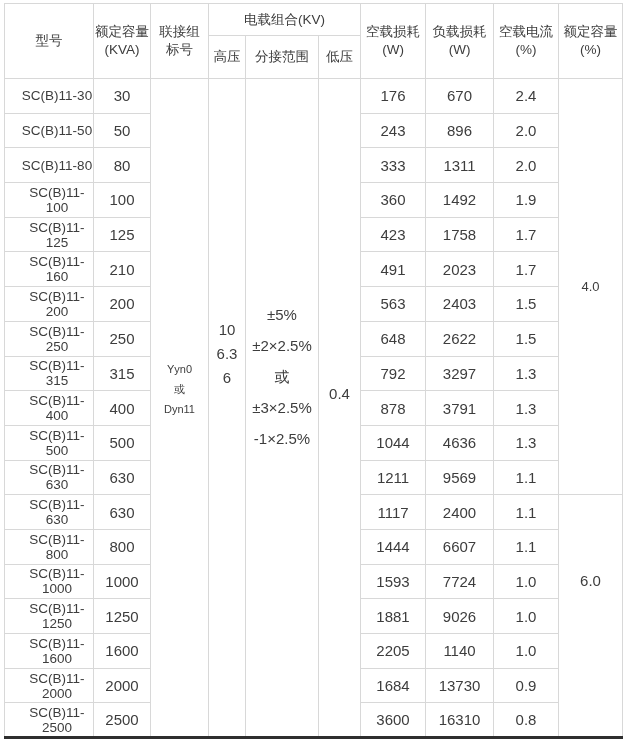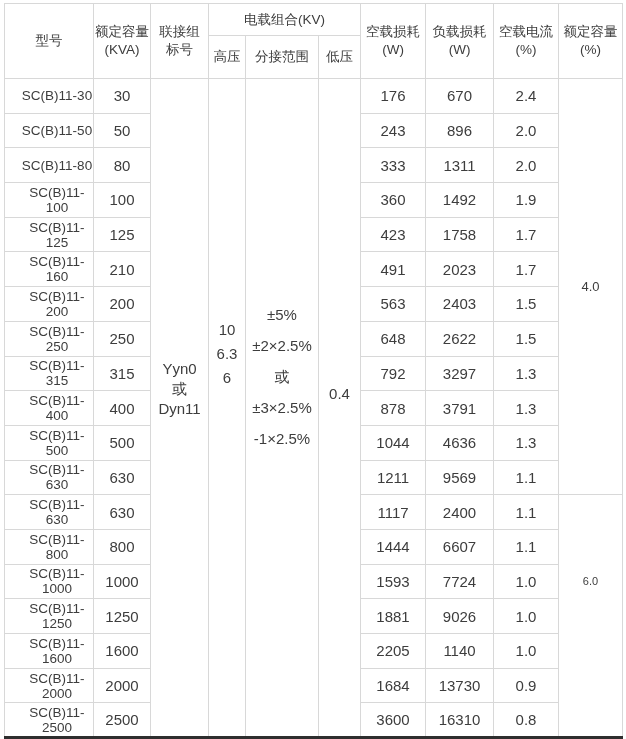--- a/index.html
+++ b/index.html
@@ -44,26 +44,26 @@
   }
   thead tr.h1 { height: 32px; }
   thead tr.h2 { height: 43px; }
   thead th { font-size: 13.5px; line-height: 18px; }
   thead .line { display: block; }
 
   tbody tr { height: 34.7px; }
   td.model-cell { font-size: 13.5px; padding-left: 16px; }
   td.num-cell { font-size: 15px; }
 
-  td.cell-connection { font-size: 15px; line-height: 20px; padding-bottom: 38px; }
+  td.cell-connection { font-size: 11px; line-height: 20px; padding-bottom: 38px; }
   td.cell-hv         { font-size: 15px;  line-height: 24px; padding-bottom: 108px; }
   td.cell-tap        { font-size: 15px;  line-height: 31px; padding-bottom: 62px; }
   td.cell-lv         { font-size: 15px;  padding-bottom: 28px; }
   td.cell-imp-1      { font-size: 13px; text-align: center;  }
-  td.cell-imp-2      { font-size: 11px;  padding-bottom: 70px; }
+  td.cell-imp-2      { font-size: 15px;  padding-bottom: 70px; }
   .mline { display: block; }
 </style>
 </head>
 <body>
 
 <div class="page">
   <table class="spec">
     <colgroup>
       <col class="c-model">
         <col class="c-kva">

